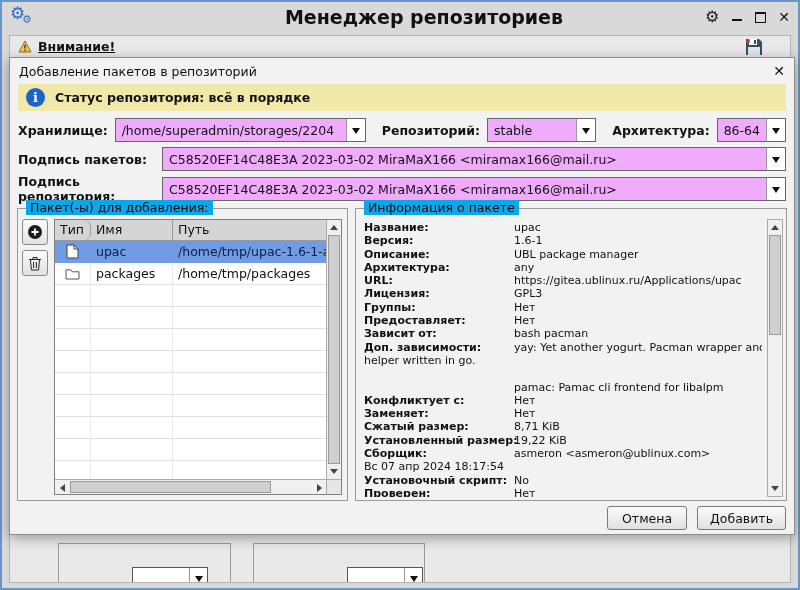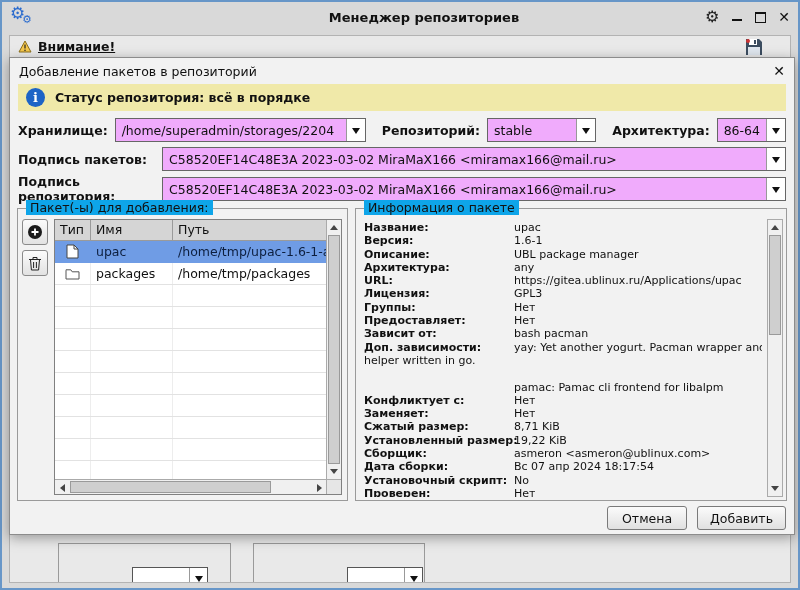--- a/index.html
+++ b/index.html
@@ -8,21 +8,21 @@
     font-family:"DejaVu Sans","Liberation Sans",sans-serif;
     font-size:12.5px; color:#111; background:#d9d9d9; position:relative;
   }
   .window { position:absolute; inset:0; border:2px solid #6796c8; background:#d9d9d9; }
 
   
   .titlebar { height:30px; display:flex; align-items:center; padding:0 8px; position:relative; }
   .app-icon { width:30px; height:26px; position:relative; }
   .gear-big { position:absolute; left:0; top:1px; font-size:17px; color:#2a6bce; line-height:1; }
   .gear-small { position:absolute; left:12px; top:10px; font-size:11px; color:#2a6bce; line-height:1; }
-  .win-title { position:absolute; left:0; right:0; text-align:center; font-weight:bold; font-size:13px;margin-left:48px; }
+  .win-title { position:absolute; left:0; right:0; text-align:center; font-weight:bold; font-size:19px;margin-left:48px; }
   .controls { margin-left:auto; display:flex; align-items:center; gap:12px; z-index:2; }
   .tb-gear { font-size:16px; color:#222; line-height:1; cursor:default; }
   .btn-min { width:12px; height:12px; position:relative; }
   .btn-min::after { content:""; position:absolute; left:1px; right:1px; bottom:2px; height:2px; background:#111; }
   .btn-max { width:11px; height:11px; border:1px solid #111; border-top-width:2px; }
   .btn-close { font-size:14px; line-height:1; }
 
   
   .content-frame { position:absolute; left:7px; right:7px; top:33px; bottom:5px;
     border:1px solid #b3b3b3; background:#e9e9e9; overflow:hidden; }
@@ -72,21 +72,21 @@
   .fs-packages { width:331px; }
   .fs-info { flex:1; }
 
   .pkg-toolbar { position:absolute; left:4px; top:10px; display:flex; flex-direction:column; gap:5px; }
   .tool-btn { width:26px; height:26px; border:1px solid #8a8a8a; border-radius:3px;
     background:linear-gradient(#fbfbfb,#e2e2e2); display:flex; align-items:center; justify-content:center; }
 
   .pkg-table { position:absolute; left:36px; right:5px; top:10px; bottom:5px; border:1px solid #808080; background:#fff; overflow:hidden; }
   .thead { position:absolute; left:0; right:15px; top:0; height:21px; display:flex; background:#d5d5d5; border-bottom:1px solid #9a9a9a; }
   .hcell { padding:2px 5px; border-right:1px solid #9a9a9a; white-space:nowrap; overflow:hidden; }
-  .h-type { width:36px; } .h-name { width:82px; } .h-path { flex:1; border-right:none; }
+  .h-type { width:36px;border-radius:7px; } .h-name { width:82px; } .h-path { flex:1; border-right:none; }
   .tbody { position:absolute; left:0; right:15px; top:21px; bottom:15px; overflow:hidden; }
   .trow { display:flex; height:22px; align-items:center; border-bottom:1px solid #e2e2e2; }
   .trow.selected { background:#6f9ce5; border-bottom-color:#6f9ce5; color:#0d1f3f; }
   .cell { padding:0 5px; white-space:nowrap; overflow:hidden; height:100%; display:flex; align-items:center; border-right:1px solid #ededed; }
   .trow.selected .cell { border-right-color:transparent; }
   .c-type { width:36px; justify-content:center; }
   .c-name { width:82px; }
   .c-path { flex:1; border-right:none; }
 
   .vscroll { position:absolute; top:0; bottom:15px; right:0; width:15px; background:#f0f0f0; border-left:1px solid #aaa; }
@@ -387,21 +387,20 @@
             </div>
             <div class="irow">
               <div class="ilabel">Установленный размер:</div>
               <div class="ivalue">19,22 KiB</div>
             </div>
             <div class="irow">
               <div class="ilabel">Сборщик:</div>
               <div class="ivalue">asmeron &lt;asmeron@ublinux.com&gt;</div>
             </div>
             <div class="irow">
-              <div class="ilabel">Дата сборки:</div>
               <div class="ivalue">Вс 07 апр 2024 18:17:54</div>
             </div>
             <div class="irow">
               <div class="ilabel">Установочный скрипт:</div>
               <div class="ivalue">No</div>
             </div>
             <div class="irow">
               <div class="ilabel">Проверен:</div>
               <div class="ivalue">Нет</div>
             </div>

